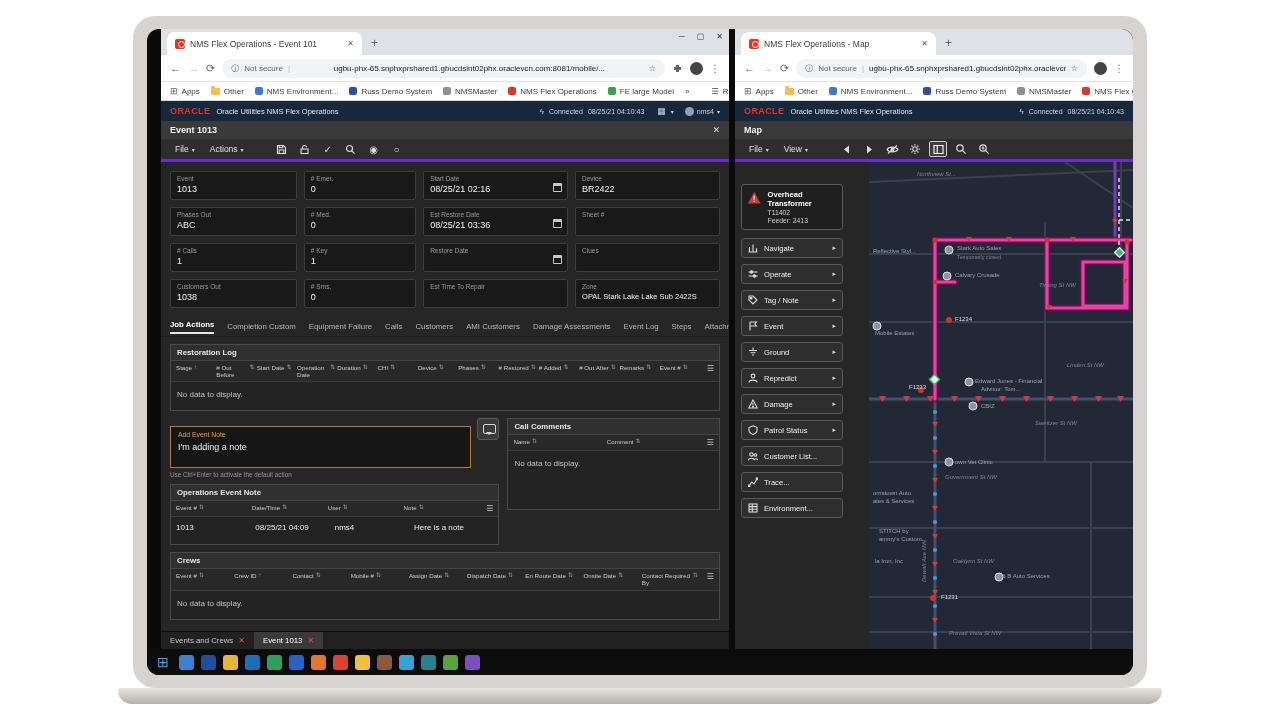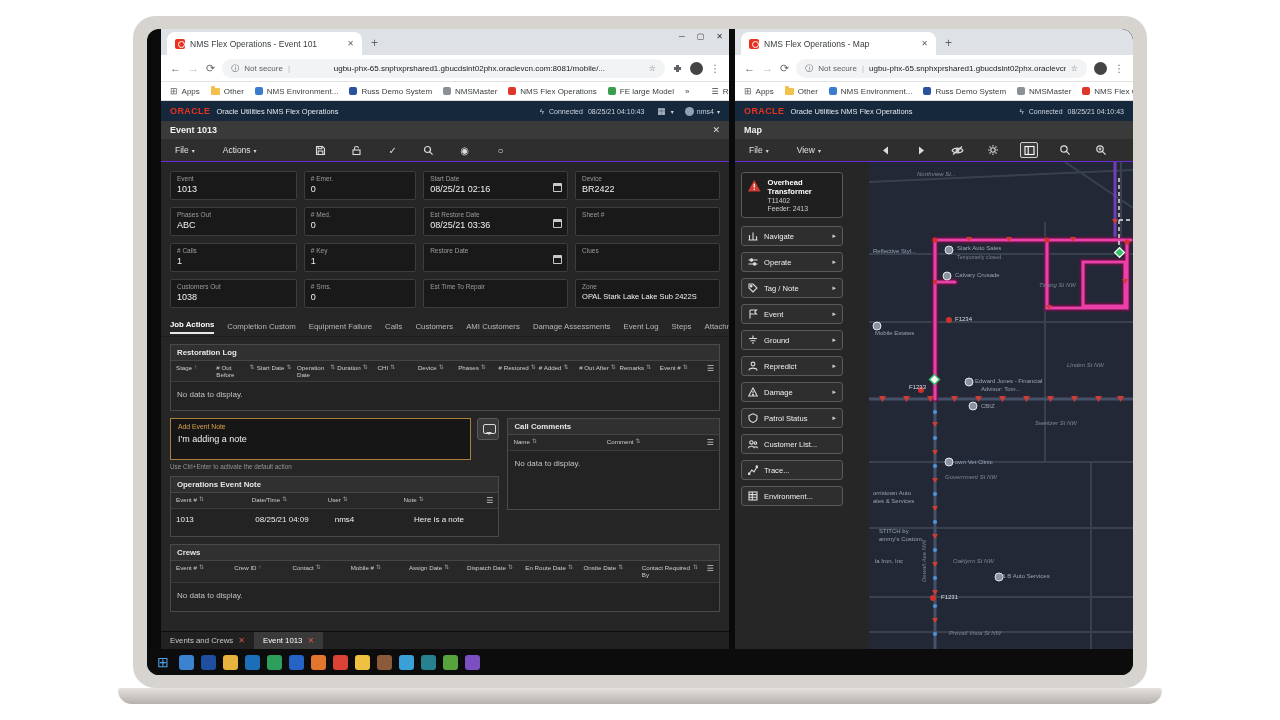--- a/index.html
+++ b/index.html
@@ -48,21 +48,21 @@
   .nms-right { margin-left:auto; display:flex; align-items:center; gap:5px; color:#cdd5de; font-size:7px; white-space:nowrap; }
   .bolt { color:#cdd5de; font-size:8px; }
   .grid-ic { font-size:9px; color:#cdd5de; margin-left:8px; }
   .caret { font-size:6px; color:#cdd5de; }
   .nms-user { display:flex; align-items:center; gap:3px; margin-left:6px; }
   .user-dot { width:9px; height:9px; border-radius:50%; background:#8fa1b5; }
 
   .ptitle { height:18px; background:#3a3a3a; color:#f2f2f2; font-size:9px; font-weight:bold; display:flex; align-items:center; padding:0 9px; }
   .ptitle .x { margin-left:auto; font-size:9px; color:#ddd; font-weight:normal; }
 
-  .menubar { height:23px; background:#2e2e2e; border-bottom:1px solid #6d28d9; display:flex; align-items:center; gap:18px; padding:0 9px; color:#e0e0e0; font-size:8.5px; }
+  .menubar { height:23px; background:#2e2e2e; border-bottom:3px solid #6d28d9; display:flex; align-items:center; gap:5px; padding:0 9px; color:#e0e0e0; font-size:8.5px; }
   .menu-item { display:flex; align-items:center; gap:3px; padding:0 5px; }
   .tool-btn { width:18px; height:16px; display:flex; align-items:center; justify-content:center; color:#dcdcdc; font-size:10px; }
   .tool-btn svg { display:block; }
   .tool-btn.active { border:1px solid #cfcfcf; border-radius:2px; background:#3c3c3c; }
   .tool-gap { width:14px; }
 
   
   .form-grid { display:grid; grid-template-columns: 1.75fr 1.55fr 2fr 2fr; gap:7px; padding:9px; }
   .fld { position:relative; background:#191919; border:1px solid #3d3d3d; border-radius:2px; height:29px; padding:3px 6px; overflow:hidden; }
   .flbl { font-size:6.5px; color:#9c9c9c; white-space:nowrap; }
@@ -80,40 +80,40 @@
   .thead { display:flex; align-items:flex-start; background:#282828; padding:3px 5px; border-bottom:1px solid #3c3c3c; }
   .th { flex:1 1 0; min-width:0; font-size:6.2px; color:#cfcfcf; line-height:1.15; display:flex; gap:2px; align-items:flex-start; padding-right:2px; }
   .th .sort { color:#9a9a9a; font-size:6px; }
   .tbl-cfg { flex:none; width:14px; text-align:right; color:#cfcfcf; font-size:8px; }
   .empty { font-size:8px; color:#c2c2c2; padding:8px 6px 11px; }
 
   .midrow { display:flex; gap:8px; }
   .midcol-l { flex:1.55; min-width:0; }
   .midcol-r { flex:1; min-width:0; }
   .addnote-row { display:flex; gap:6px; align-items:flex-start; }
-  .addnote { flex:1; border:1px solid #a8803c; background:#161616; padding:4px 7px; height:42px; }
+  .addnote { flex:1; border:1px solid #a8803c; background:#161616; padding:4px 7px; height:42px;margin-top:8px; }
   .addnote .albl { font-size:6.8px; color:#d8a24a; }
   .addnote .aval { font-size:9px; color:#f0f0f0; margin-top:4px; }
   .chatbtn { width:22px; height:22px; background:#3a3a3a; border:1px solid #5a5a5a; border-radius:3px; position:relative; flex:none; }
   .chatbtn::before { content:""; position:absolute; left:5px; top:5px; width:11px; height:8px; border:1.3px solid #d8d8d8; border-radius:2px; }
   .chatbtn::after { content:""; position:absolute; left:8px; top:13px; border:3px solid transparent; border-top-color:#d8d8d8; }
   .hint { font-size:6.3px; color:#969696; margin:3px 0 6px; }
   .cell { font-size:8px; color:#eeeeee; }
   .ops-row { display:flex; padding:6px 5px 12px; }
   .ops-row .cell { flex:1 1 0; min-width:0; }
   .cc-body { min-height:58px; }
 
   .btabs { position:absolute; bottom:0; left:0; right:0; height:18px; background:#212121; border-top:1px solid #0d0d0d; display:flex; align-items:stretch; font-size:7.8px; color:#c9c9c9; }
   .btab { display:flex; align-items:center; gap:5px; padding:0 9px; }
   .btab .bx { color:#d9534f; font-size:8px; }
   .btab.active { background:#3a3a3a; color:#fff; }
 
   
   .map-wrap { position:absolute; left:0; right:0; top:133px; bottom:0; }
-  .map-side { position:absolute; left:0; top:4px; bottom:0; width:114px; background:#262626; padding:6px; overflow:hidden; }
+  .map-side { position:absolute; left:0; top:16px; bottom:0; width:114px; background:#262626; padding:6px; overflow:hidden; }
   .callout { border:1px solid #5a5a5a; background:#1f1f1f; border-radius:3px; padding:5px; display:flex; gap:6px; margin-bottom:8px; }
   .callout-txt .ct { font-size:7.6px; font-weight:bold; color:#fff; line-height:1.2; }
   .callout-txt .cl { font-size:6.8px; color:#cfcfcf; margin-top:1px; }
   .side-btn { height:20px; border:1px solid #5a5a5a; border-radius:3px; background:#2e2e2e; display:flex; align-items:center; gap:6px; padding:0 6px; margin-bottom:6px; }
   .side-btn .lbl { flex:1; font-size:7.6px; color:#efefef; white-space:nowrap; overflow:hidden; }
   .side-btn .chv { font-size:7px; color:#cfcfcf; }
   .side-btn svg { flex:none; display:block; }
 
   .map-area { position:absolute; left:134px; right:0; top:0; bottom:0; background:#222835; overflow:hidden; }
   .map-area svg.mapcanvas { position:absolute; inset:0; width:100%; height:100%; }

